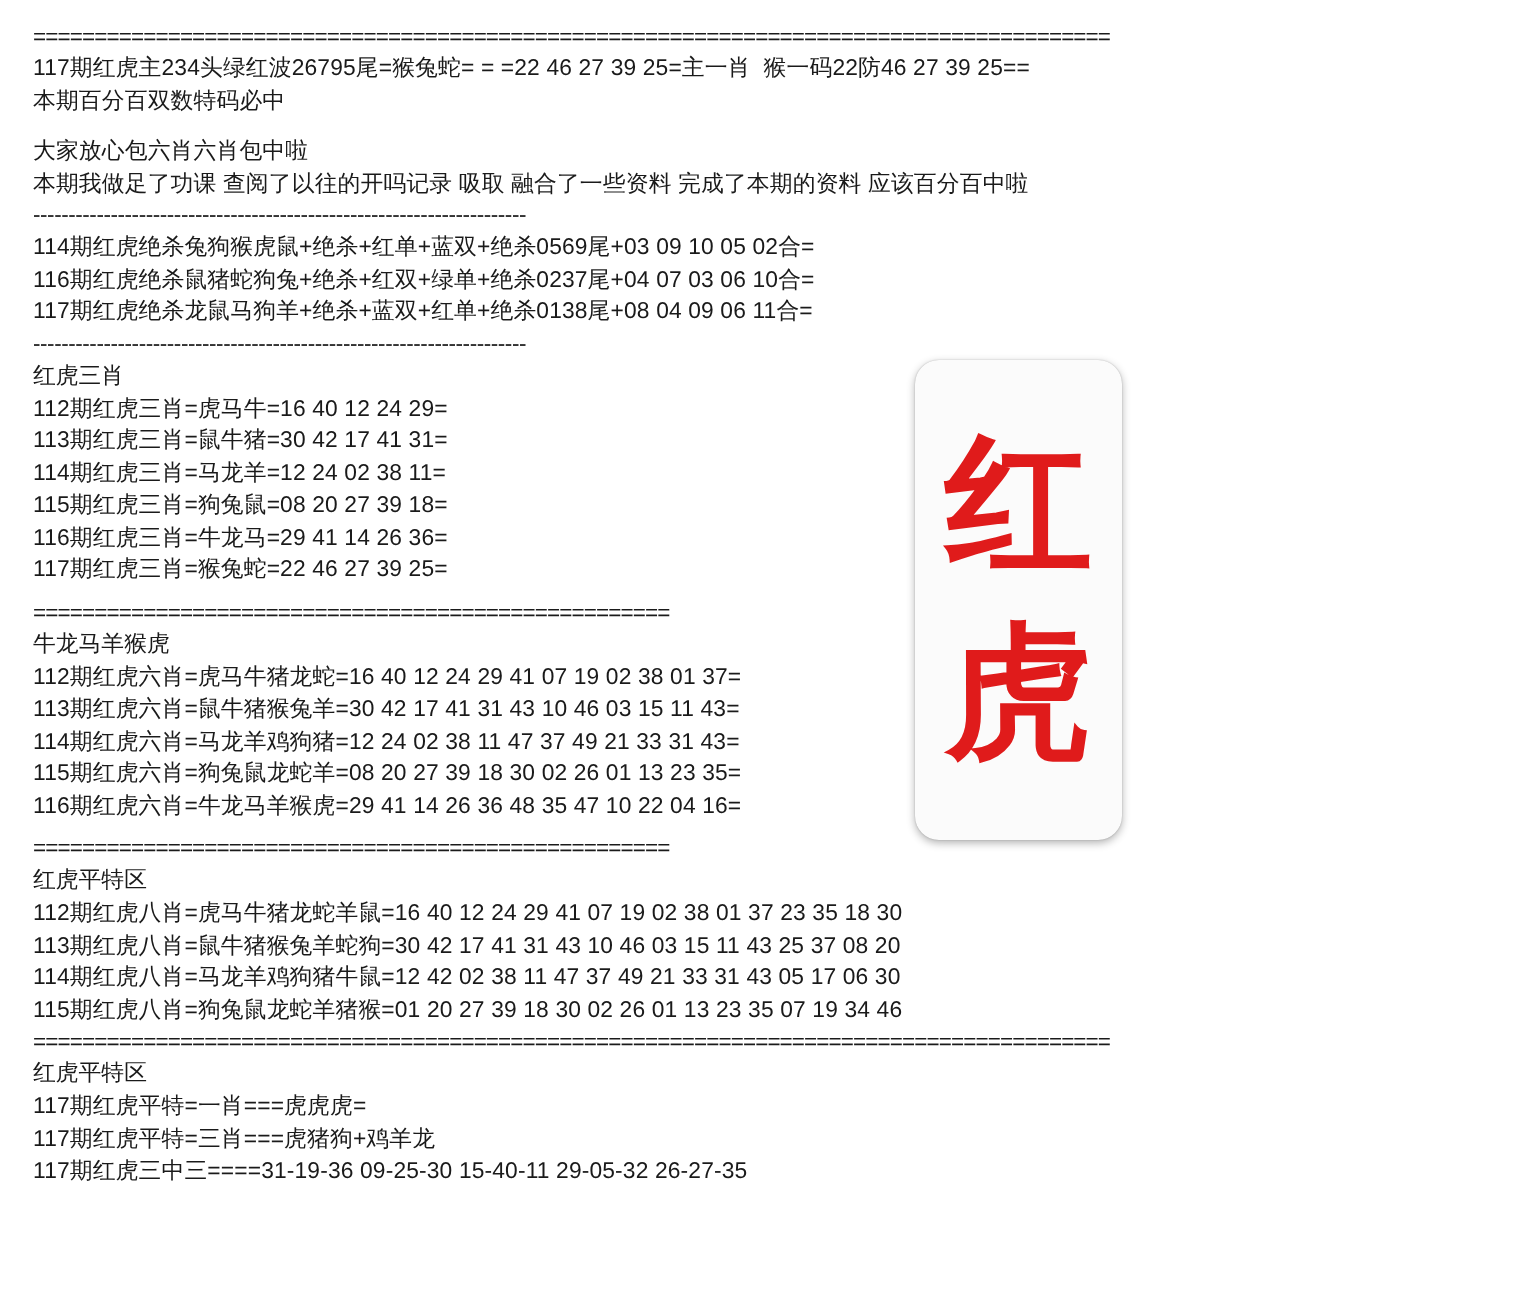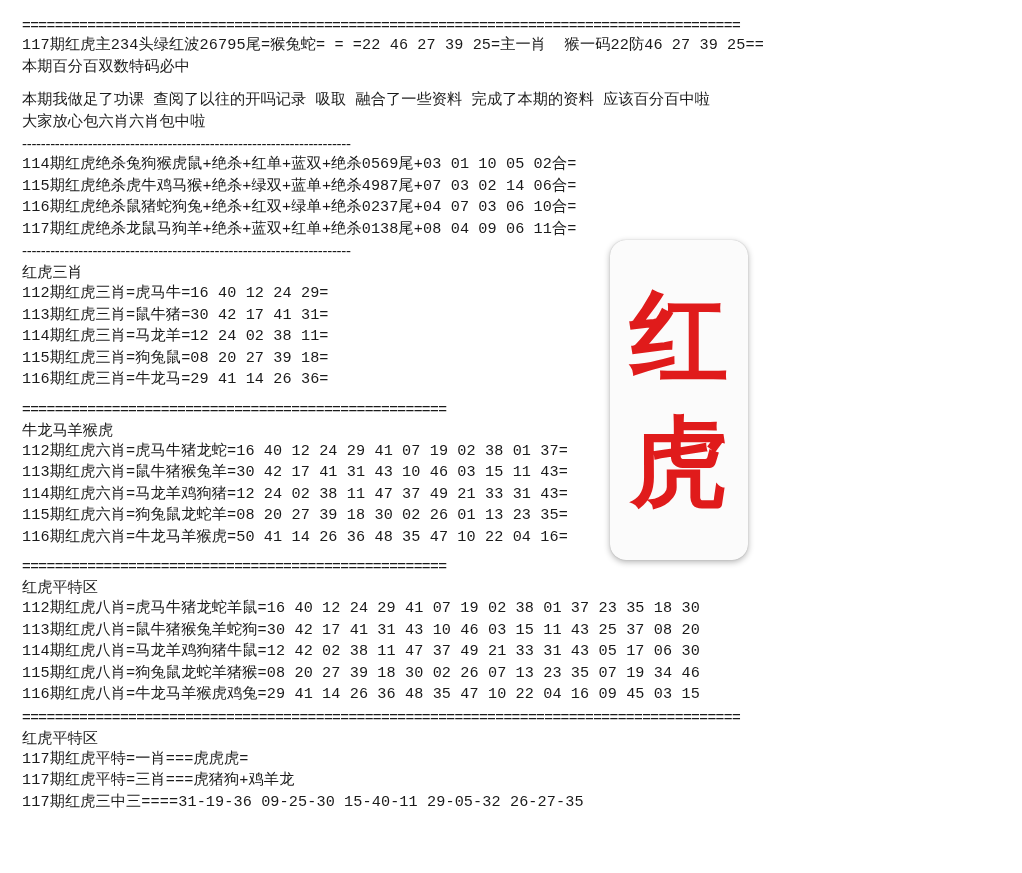--- a/index.html
+++ b/index.html
@@ -24,21 +24,20 @@
     position: absolute;
     left: 22px;
     top: 14px;
     width: 980px;
   }
   .line {
     font-size: 15.2px;
     line-height: 21.5px;
     white-space: pre;
     letter-spacing: 0.1px;
-    font-family: Liberation Mono, monospace;
   }
   .rule {
     font-size: 15px;
     line-height: 21px;
     white-space: pre;
     color: #1a1a1a;
     letter-spacing: -0.3px;
     overflow: hidden;
   }
   .rule-eq {
@@ -97,58 +96,57 @@
 
   <div class="text-col">
 
     <div class="rule rule-eq">========================================================================================</div>
 
     <div class="line">117期红虎主234头绿红波26795尾=猴兔蛇= = =22 46 27 39 25=主一肖  猴一码22防46 27 39 25==</div>
     <div class="line">本期百分百双数特码必中</div>
 
     <div class="spacer"></div>
 
+    <div class="line">大家放心包六肖六肖包中啦</div>
     <div class="line">本期我做足了功课 查阅了以往的开吗记录 吸取 融合了一些资料 完成了本期的资料 应该百分百中啦</div>
-    <div class="line">大家放心包六肖六肖包中啦</div>
 
     <div class="rule">----------------------------------------------------------------------</div>
 
-    <div class="line">114期红虎绝杀兔狗猴虎鼠+绝杀+红单+蓝双+绝杀0569尾+03 01 10 05 02合=</div>
-    <div class="line">115期红虎绝杀虎牛鸡马猴+绝杀+绿双+蓝单+绝杀4987尾+07 03 02 14 06合=</div>
+    <div class="line">114期红虎绝杀兔狗猴虎鼠+绝杀+红单+蓝双+绝杀0569尾+03 09 10 05 02合=</div>
     <div class="line">116期红虎绝杀鼠猪蛇狗兔+绝杀+红双+绿单+绝杀0237尾+04 07 03 06 10合=</div>
     <div class="line">117期红虎绝杀龙鼠马狗羊+绝杀+蓝双+红单+绝杀0138尾+08 04 09 06 11合=</div>
 
     <div class="rule">----------------------------------------------------------------------</div>
 
     <div class="heading">红虎三肖</div>
     <div class="line">112期红虎三肖=虎马牛=16 40 12 24 29=</div>
     <div class="line">113期红虎三肖=鼠牛猪=30 42 17 41 31=</div>
     <div class="line">114期红虎三肖=马龙羊=12 24 02 38 11=</div>
     <div class="line">115期红虎三肖=狗兔鼠=08 20 27 39 18=</div>
     <div class="line">116期红虎三肖=牛龙马=29 41 14 26 36=</div>
+    <div class="line">117期红虎三肖=猴兔蛇=22 46 27 39 25=</div>
 
     <div class="spacer-sm"></div>
     <div class="rule rule-eq">====================================================</div>
 
     <div class="heading">牛龙马羊猴虎</div>
     <div class="line">112期红虎六肖=虎马牛猪龙蛇=16 40 12 24 29 41 07 19 02 38 01 37=</div>
     <div class="line">113期红虎六肖=鼠牛猪猴兔羊=30 42 17 41 31 43 10 46 03 15 11 43=</div>
     <div class="line">114期红虎六肖=马龙羊鸡狗猪=12 24 02 38 11 47 37 49 21 33 31 43=</div>
     <div class="line">115期红虎六肖=狗兔鼠龙蛇羊=08 20 27 39 18 30 02 26 01 13 23 35=</div>
-    <div class="line">116期红虎六肖=牛龙马羊猴虎=50 41 14 26 36 48 35 47 10 22 04 16=</div>
+    <div class="line">116期红虎六肖=牛龙马羊猴虎=29 41 14 26 36 48 35 47 10 22 04 16=</div>
 
     <div class="spacer-sm"></div>
     <div class="rule rule-eq">====================================================</div>
 
     <div class="heading">红虎平特区</div>
     <div class="line">112期红虎八肖=虎马牛猪龙蛇羊鼠=16 40 12 24 29 41 07 19 02 38 01 37 23 35 18 30</div>
     <div class="line">113期红虎八肖=鼠牛猪猴兔羊蛇狗=30 42 17 41 31 43 10 46 03 15 11 43 25 37 08 20</div>
     <div class="line">114期红虎八肖=马龙羊鸡狗猪牛鼠=12 42 02 38 11 47 37 49 21 33 31 43 05 17 06 30</div>
-    <div class="line">115期红虎八肖=狗兔鼠龙蛇羊猪猴=08 20 27 39 18 30 02 26 07 13 23 35 07 19 34 46</div>
-    <div class="line">116期红虎八肖=牛龙马羊猴虎鸡兔=29 41 14 26 36 48 35 47 10 22 04 16 09 45 03 15</div>
+    <div class="line">115期红虎八肖=狗兔鼠龙蛇羊猪猴=01 20 27 39 18 30 02 26 01 13 23 35 07 19 34 46</div>
 
     <div class="rule rule-eq">========================================================================================</div>
 
     <div class="heading">红虎平特区</div>
     <div class="line">117期红虎平特=一肖===虎虎虎=</div>
     <div class="line">117期红虎平特=三肖===虎猪狗+鸡羊龙</div>
     <div class="line">117期红虎三中三====31-19-36 09-25-30 15-40-11 29-05-32 26-27-35</div>
 
   </div>
 

